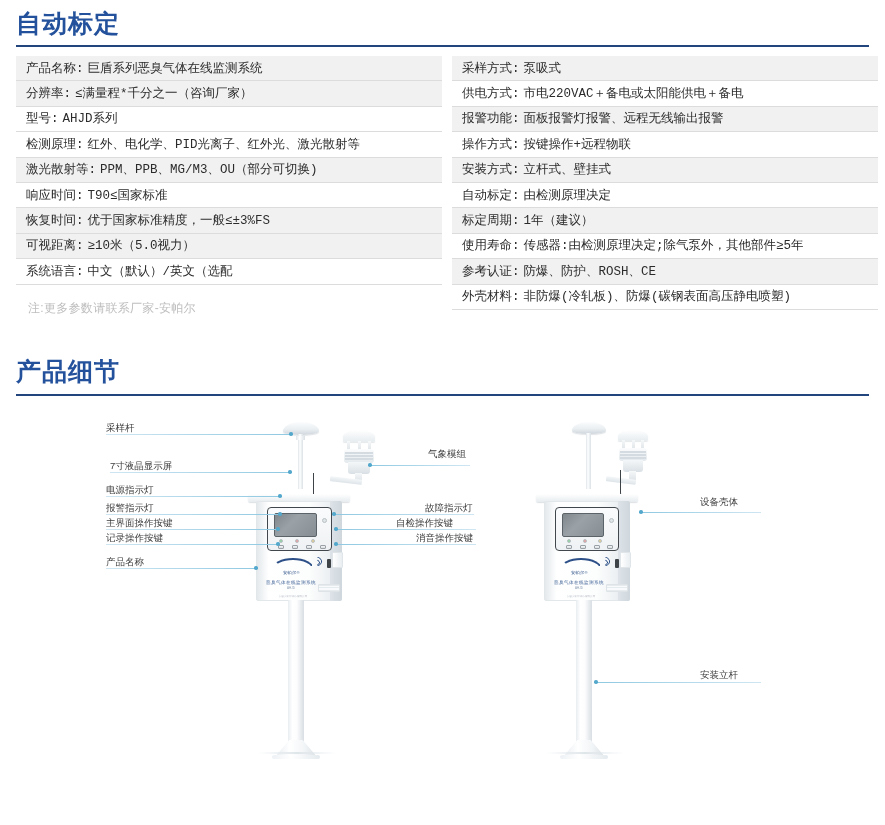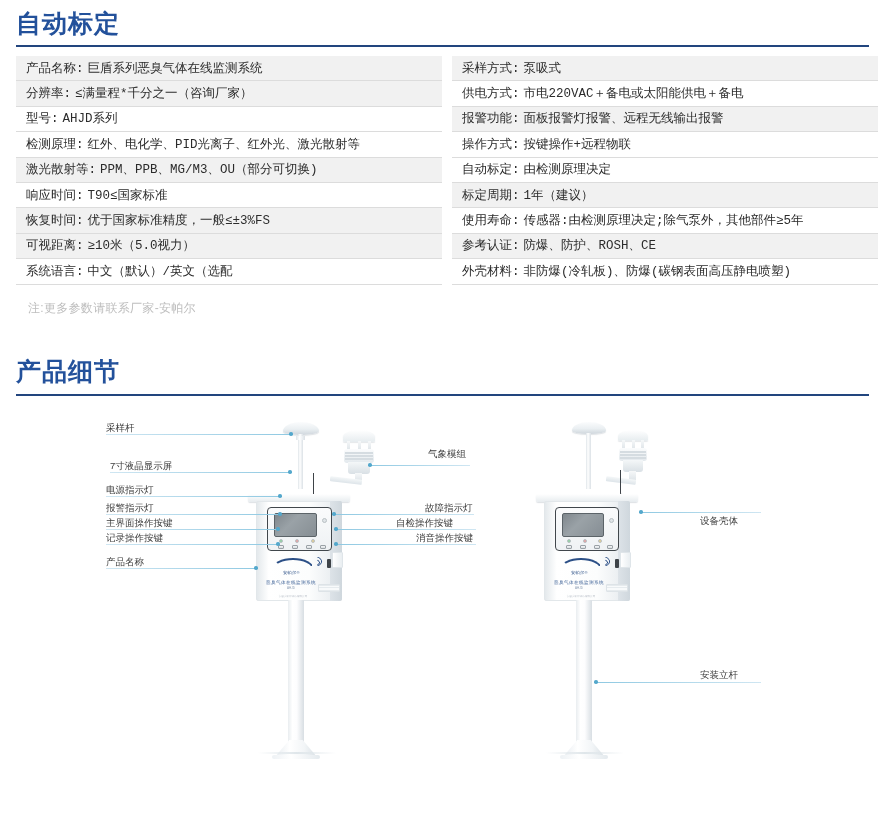--- a/index.html
+++ b/index.html
@@ -336,20 +336,24 @@
       <span class="k">供电方式:</span>
       <span class="v">市电220VAC＋备电或太阳能供电＋备电</span>
     </div>
     <div class="spec-row alt">
       <span class="k">报警功能:</span>
       <span class="v">面板报警灯报警、远程无线输出报警</span>
     </div>
     <div class="spec-row">
       <span class="k">操作方式:</span>
       <span class="v">按键操作+远程物联</span>
+    </div>
+    <div class="spec-row alt">
+      <span class="k">安装方式:</span>
+      <span class="v">立杆式、壁挂式</span>
     </div>
     <div class="spec-row">
       <span class="k">自动标定:</span>
       <span class="v">由检测原理决定</span>
     </div>
     <div class="spec-row alt">
       <span class="k">标定周期:</span>
       <span class="v">1年（建议）</span>
     </div>
     <div class="spec-row">
@@ -525,21 +529,21 @@
     <div class="leader-dot" style="left:332px; top:112px;"></div>
 
     <div class="callout-label" style="left:396px; top:118px;">自检操作按键</div>
     <div class="leader rev" style="left:336px; top:129px; width:140px;"></div>
     <div class="leader-dot" style="left:334px; top:127px;"></div>
 
     <div class="callout-label" style="left:416px; top:133px;">消音操作按键</div>
     <div class="leader rev" style="left:336px; top:144px; width:140px;"></div>
     <div class="leader-dot" style="left:334px; top:142px;"></div>
 
-    <div class="callout-label" style="left:700px; top:116px;">设备壳体</div>
+    <div class="callout-label" style="left:700px; top:97px;">设备壳体</div>
     <div class="leader rev" style="left:641px; top:112px; width:120px;"></div>
     <div class="leader-dot" style="left:639px; top:110px;"></div>
 
     <div class="callout-label" style="left:700px; top:270px;">安装立杆</div>
     <div class="leader rev" style="left:596px; top:282px; width:165px;"></div>
     <div class="leader-dot" style="left:594px; top:280px;"></div>
 
   </div>
 </div>
 

